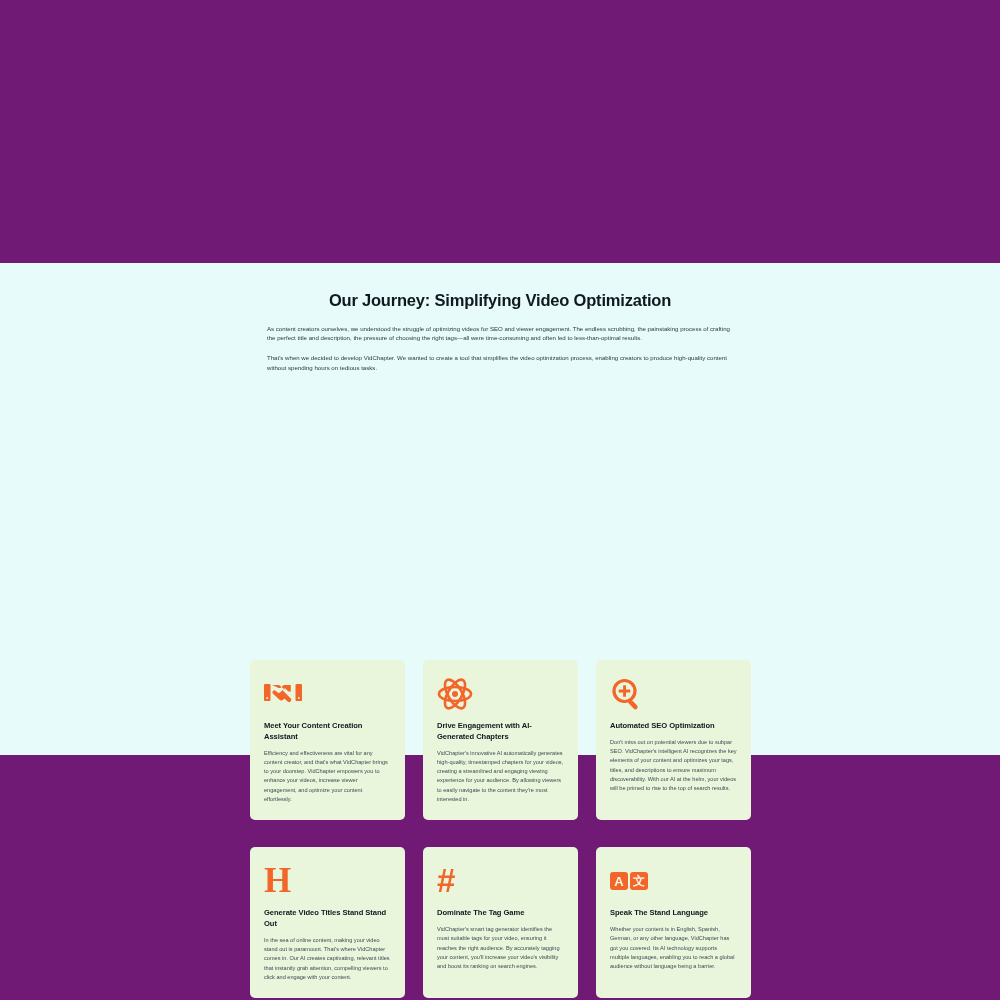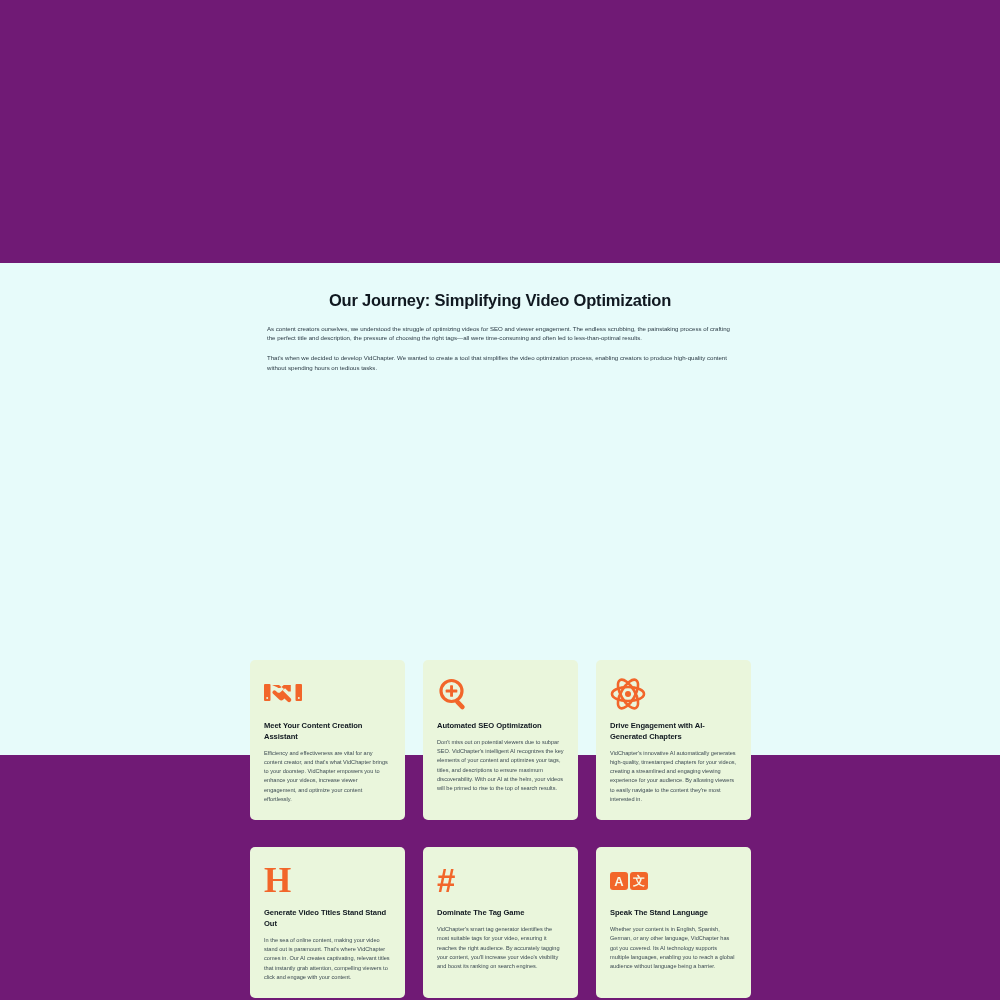--- a/index.html
+++ b/index.html
@@ -179,46 +179,46 @@
             <circle cx="34.8" cy="19" r="1" fill="#eaf6dc"></circle>
             <path d="M8 6 h7 l5 4 l-3.4 3 a2.6 2.6 0 0 1-3.6 0 l-1.4-1.3 a2 2 0 0 0-2.8 2.8 l6.4 6 a3 3 0 0 0 4.2 0 l1-1 l3.2 3 a2.2 2.2 0 0 0 3.2-3 l-8-8 l2.2-2.2 l3.4 3.2 h2.4 V6 h-7 l-2.6 2.2 a3 3 0 0 1-4 0 z" fill="#f2662a"></path>
           </svg>
         </div>
         <h3 class="card-title">Meet Your Content Creation Assistant</h3>
         <p class="card-body">Efficiency and effectiveness are vital for any content creator, and that's what VidChapter brings to your doorstep. VidChapter empowers you to enhance your videos, increase viewer engagement, and optimize your content effortlessly.</p>
       </div>
 
       <div class="feature-card row-a">
         <div class="card-icon">
-          <svg width="34" height="34" viewBox="0 0 34 34" aria-hidden="true">
-            <circle cx="14.5" cy="14" r="10.5" fill="none" stroke="#f2662a" stroke-width="3.2"></circle>
-            <rect x="13.1" y="8.2" width="2.9" height="11.6" rx="0.6" fill="#f2662a"></rect>
-            <rect x="8.7" y="12.6" width="11.6" height="2.9" rx="0.6" fill="#f2662a"></rect>
-            <rect x="20.5" y="21.8" width="11.5" height="4.6" rx="2.2" fill="#f2662a" transform="rotate(45 20.5 21.8)"></rect>
-          </svg>
-        </div>
-        <h3 class="card-title">Automated SEO Optimization</h3>
-        <p class="card-body">Don't miss out on potential viewers due to subpar SEO. VidChapter's intelligent AI recognizes the key elements of your content and optimizes your tags, titles, and descriptions to ensure maximum discoverability. With our AI at the helm, your videos will be primed to rise to the top of search results.</p>
-      </div>
-
-      <div class="feature-card row-a">
-        <div class="card-icon">
           <svg width="36" height="36" viewBox="0 0 36 36" aria-hidden="true">
             <g fill="none" stroke="#f2662a" stroke-width="2.6">
               <ellipse cx="18" cy="18" rx="16" ry="7"></ellipse>
               <ellipse cx="18" cy="18" rx="16" ry="7" transform="rotate(60 18 18)"></ellipse>
               <ellipse cx="18" cy="18" rx="16" ry="7" transform="rotate(120 18 18)"></ellipse>
             </g>
             <circle cx="18" cy="18" r="3" fill="#f2662a"></circle>
           </svg>
         </div>
         <h3 class="card-title">Drive Engagement with AI-Generated Chapters</h3>
         <p class="card-body">VidChapter's innovative AI automatically generates high-quality, timestamped chapters for your videos, creating a streamlined and engaging viewing experience for your audience. By allowing viewers to easily navigate to the content they're most interested in.</p>
       </div>
 
+      <div class="feature-card row-a">
+        <div class="card-icon">
+          <svg width="34" height="34" viewBox="0 0 34 34" aria-hidden="true">
+            <circle cx="14.5" cy="14" r="10.5" fill="none" stroke="#f2662a" stroke-width="3.2"></circle>
+            <rect x="13.1" y="8.2" width="2.9" height="11.6" rx="0.6" fill="#f2662a"></rect>
+            <rect x="8.7" y="12.6" width="11.6" height="2.9" rx="0.6" fill="#f2662a"></rect>
+            <rect x="20.5" y="21.8" width="11.5" height="4.6" rx="2.2" fill="#f2662a" transform="rotate(45 20.5 21.8)"></rect>
+          </svg>
+        </div>
+        <h3 class="card-title">Automated SEO Optimization</h3>
+        <p class="card-body">Don't miss out on potential viewers due to subpar SEO. VidChapter's intelligent AI recognizes the key elements of your content and optimizes your tags, titles, and descriptions to ensure maximum discoverability. With our AI at the helm, your videos will be primed to rise to the top of search results.</p>
+      </div>
+
       <div class="feature-card row-b">
         <div class="card-icon">
           <span class="glyph-icon">H</span>
         </div>
         <h3 class="card-title">Generate Video Titles Stand Stand Out</h3>
         <p class="card-body">In the sea of online content, making your video stand out is paramount. That's where VidChapter comes in. Our AI creates captivating, relevant titles that instantly grab attention, compelling viewers to click and engage with your content.</p>
       </div>
 
       <div class="feature-card row-b">
         <div class="card-icon">

